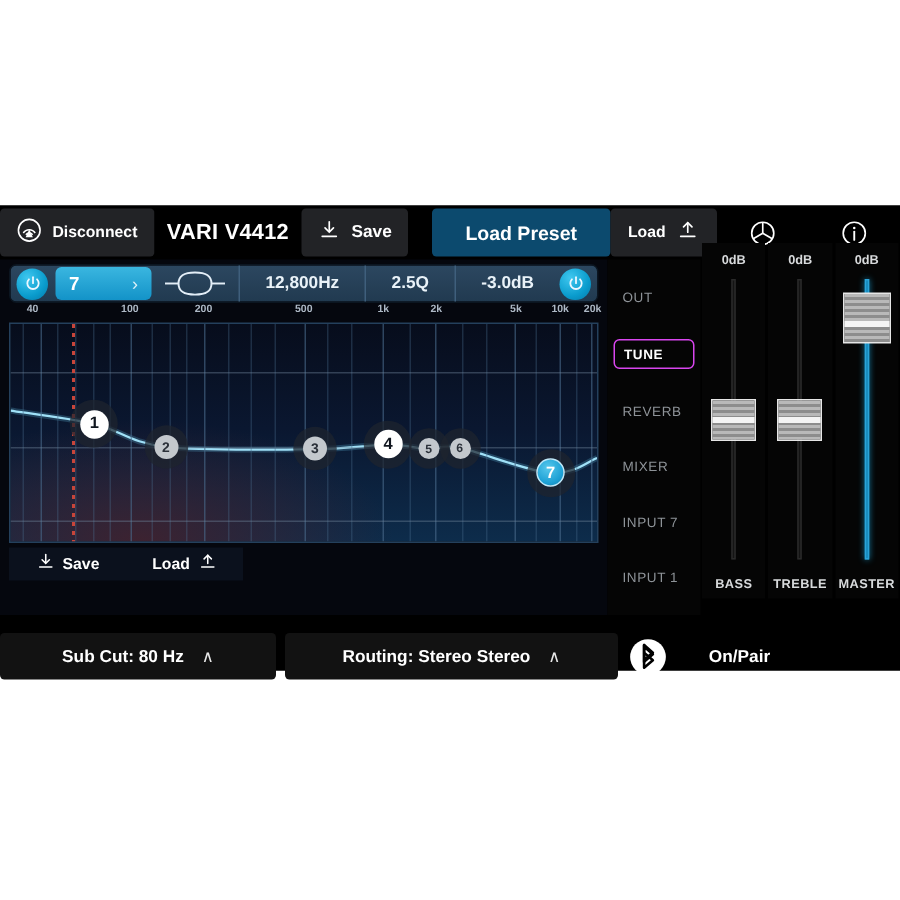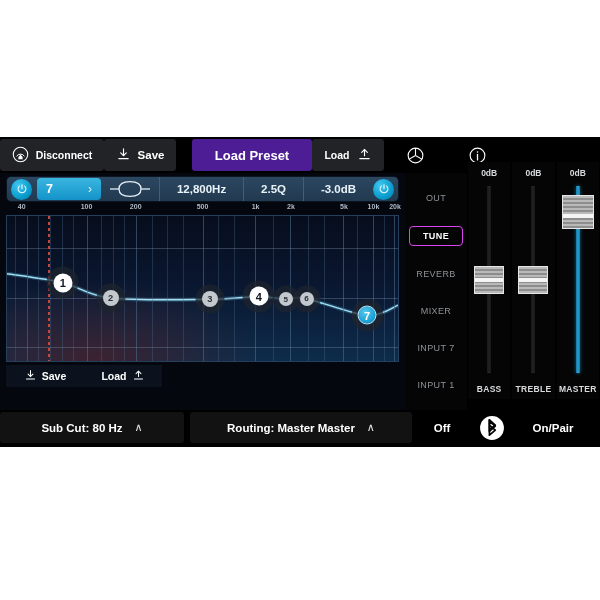--- a/index.html
+++ b/index.html
@@ -28,21 +28,21 @@
     gap: 7px;
     color: #ffffff;
     font-weight: bold;
     height: 32px;
     margin-top: 2px;
     border-radius: 3px;
   }
   .hdr-disconnect { width: 104px; background: #222326; font-size: 10.5px; }
   .hdr-title { width: 100px; background: #000; font-size: 14.5px; letter-spacing: .2px; }
   .hdr-save { width: 72px; background: #222326; font-size: 11.5px; }
-  .hdr-loadpreset { width: 120px; background: #4c1d95; font-size: 13px; margin-left: 16px; }
+  .hdr-loadpreset { width: 120px; background: #0c4a6e; font-size: 13px; margin-left: 16px; }
   .hdr-load { width: 72px; background: #222326; font-size: 10.5px; }
   .hdr-icon-btn { width: 62px; background: #000; }
   .hdr-icon-btn svg { display: block; }
 
   
   .eqpanel {
     position: absolute; left: 0; top: 36px;
     width: 405px; height: 237px;
     background: #05070e;
   }
@@ -165,21 +165,21 @@
     position: absolute; left: 405px; top: 36px;
     width: 62px; height: 237px;
     background: #050505;
     display: flex; flex-direction: column;
     align-items: center; justify-content: space-around;
     padding: 6px 0;
   }
   .sb-item {
     color: #8e9398; font-size: 9px; letter-spacing: .4px;
     padding: 4px 6px; border-radius: 4px;
-    text-align: center; width: 54px;
+    width: 54px;
   }
   .sb-item.active {
     color: #ffffff; border: 1px solid #d946ef;
     font-weight: bold;
   }
 
   
   .faders {
     position: absolute; left: 467px; top: 25px;
     width: 133px; height: 237px;
@@ -223,21 +223,21 @@
   
   .bottom {
     position: absolute; left: 0; top: 273px;
     width: 600px; height: 37px;
     background: #000000;
     display: flex; align-items: stretch;
   }
   .bb-cell {
     display: flex; align-items: center; justify-content: center;
     gap: 12px; color: #ffffff; font-weight: bold;
-    height: 31px; margin-top: 2px;
+    height: 31px; margin-top: 12px;
   }
   .bb-subcut { width: 184px; background: #121212; font-size: 11.5px; border-radius: 3px; }
   .bb-gap { width: 6px; }
   .bb-routing { width: 222px; background: #121212; font-size: 11.5px; border-radius: 3px; }
   .bb-off { width: 60px; font-size: 11.5px; }
   .bb-bt { width: 40px; }
   .bb-onpair { width: 82px; font-size: 11.5px; }
   .chev-up { font-size: 11px; font-weight: normal; color: #e8e8e8; }
 </style>
 </head>
@@ -252,20 +252,23 @@
         <svg width="17" height="17" viewBox="0 0 24 24" fill="none" stroke="#fff" stroke-width="1.5">
           <circle cx="12" cy="12" r="10.2"></circle>
           <path d="M6.4 14.6a6.6 6.6 0 0 1 11.2 0" stroke-width="1.4"></path>
           <path d="M8.8 16.2a4 4 0 0 1 6.4 0" stroke-width="1.4"></path>
           <path d="M12 11.2 L15.4 18.6 L8.6 18.6 Z" fill="#fff" stroke="none"></path>
         </svg>
       </span>
       <span>Disconnect</span>
     </div>
 
+    <div class="hdr-btn hdr-title">
+      <span>VARI V4412</span>
+    </div>
 
     <div class="hdr-btn hdr-save">
       <span>
         <svg width="15" height="15" viewBox="0 0 24 24" fill="none" stroke="#fff" stroke-width="1.8" stroke-linecap="round">
           <path d="M12 3 v10"></path>
             <path d="M7.5 9.5 12 14 16.5 9.5"></path>
             <path d="M4.5 18.5 h15"></path>
         </svg>
       </span>
       <span>Save</span>
@@ -471,25 +474,22 @@
       </div>
     </div>
 
   <div class="bottom">
     <div class="bb-cell bb-subcut">
       <span>Sub Cut: 80 Hz</span>
       <span class="chev-up">∧</span>
     </div>
     <div class="bb-gap"></div>
     <div class="bb-cell bb-routing">
-      <span>Routing: Master Master</span>
+      <span>Routing: Stereo Stereo</span>
       <span class="chev-up">∧</span>
-    </div>
-    <div class="bb-cell bb-off">
-      <span>Off</span>
     </div>
     <div class="bb-cell bb-bt">
       <svg width="26" height="26" viewBox="0 0 24 24">
         <circle cx="12" cy="12" r="11" fill="#ffffff"></circle>
         <path d="M10.2 6.2 L15 10.3 L9.6 15 L9.6 4.6 L15 9.3 L10.2 13.4" fill="none" stroke="#000" stroke-width="1.6" stroke-linejoin="round" stroke-linecap="round"></path>
         <path d="M9.6 4.6 L9.6 18.6 L15 14 L9.6 9.3" fill="none" stroke="#000" stroke-width="1.6" stroke-linejoin="round" stroke-linecap="round"></path>
       </svg>
     </div>
     <div class="bb-cell bb-onpair">
       <span>On/Pair</span>

